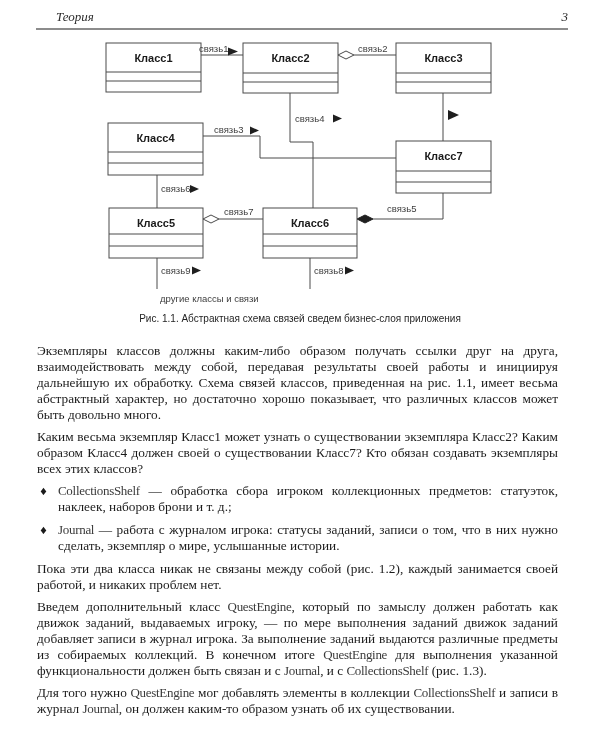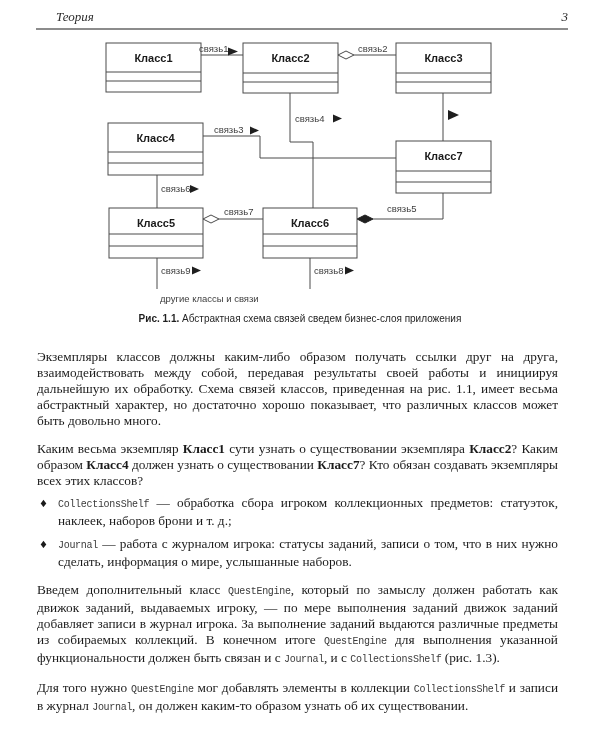--- a/index.html
+++ b/index.html
@@ -30,30 +30,30 @@
   
   .caption{
     position:absolute;top:313px;left:0;width:600px;text-align:center;
     font-family:"Liberation Sans",sans-serif;font-size:10px;color:#1f1f1f;
   }
   
   .bodytext{
     position:absolute;top:337px;left:37px;width:521px;
     font-size:13.3px;line-height:16px;text-align:justify;
   }
-  .bodytext p{margin:12px 0 6px 0;}
+  .bodytext p{margin:6px 0 6px 0;}
   ul.bullets{list-style:none;margin:0 0 2px 0;padding:0;}
   ul.bullets li{position:relative;padding-left:21px;margin:0 0 7px 0;}
   ul.bullets .bullet-marker{
     position:absolute;left:2px;top:1px;font-size:10px;color:#1b1b1b;
     font-family:"DejaVu Sans",sans-serif;
   }
-  .rt-b{font-weight:bold;}
+  .rt-b{font-weight:normal;}
   .rt-c{
-    font-family:Liberation Mono, monospace;font-size:10px;color:#3a3a3a;
+    font-family:Liberation Serif, serif;font-size:13px;color:#3a3a3a;
     letter-spacing:-0.3px;
   }
 </style>
 </head>
 <body>
 
 <div class="page">
 
   <div class="running-head">
     <span class="rh-title">Теория</span>
@@ -138,28 +138,29 @@
     <text class="lnk-label" x="314" y="274">связь8</text>
     <text class="lnk-label" x="161" y="274">связь9</text>
 
     <text class="note-label" x="160" y="302">другие классы и связи</text>
   </svg>
 
   <div class="caption"><span class="rt-b">Рис. 1.1.</span><span> Абстрактная схема связей сведем бизнес-слоя приложения</span></div>
 
   <div class="bodytext">
     <p><span>Экземпляры классов должны каким-либо образом получать ссылки друг на друга, взаимодействовать между собой, передавая результаты своей работы и инициируя дальнейшую их обработку. Схема связей классов, приведенная на рис. 1.1, имеет весьма абстрактный характер, но достаточно хорошо показывает, что различных классов может быть довольно много.</span></p>
-    <p><span>Каким весьма экземпляр </span><span class="rt-b">Класс1</span><span> сути узнать о существовании экземпляра </span><span class="rt-b">Класс2</span><span>? Каким образом </span><span class="rt-b">Класс4</span><span> должен узнать о существовании </span><span class="rt-b">Класс7</span><span>? Кто обязан создавать экземпляры всех этих классов?</span></p>
+    <p><span>Каким весьма экземпляр </span><span class="rt-b">Класс1</span><span> может узнать о существовании экземпляра </span><span class="rt-b">Класс2</span><span>? Каким образом </span><span class="rt-b">Класс4</span><span> должен своей о существовании </span><span class="rt-b">Класс7</span><span>? Кто обязан создавать экземпляры всех этих классов?</span></p>
     <ul class="bullets">
       <li>
         <span class="bullet-marker">♦</span>
         <span><span class="rt-c">CollectionsShelf</span><span> — обработка сбора игроком коллекционных предметов: статуэток, наклеек, наборов брони и т. д.;</span></span>
       </li>
       <li>
         <span class="bullet-marker">♦</span>
-        <span><span class="rt-c">Journal</span><span> — работа с журналом игрока: статусы заданий, записи о том, что в них нужно сделать, информация о мире, услышанные наборов.</span></span>
+        <span><span class="rt-c">Journal</span><span> — работа с журналом игрока: статусы заданий, записи о том, что в них нужно сделать, экземпляр о мире, услышанные истории.</span></span>
       </li>
     </ul>
+    <p><span>Пока эти два класса никак не связаны между собой (рис. 1.2), каждый занимается своей работой, и никаких проблем нет.</span></p>
     <p><span>Введем дополнительный класс </span><span class="rt-c">QuestEngine</span><span>, который по замыслу должен работать как движок заданий, выдаваемых игроку, — по мере выполнения заданий движок заданий добавляет записи в журнал игрока. За выполнение заданий выдаются различные предметы из собираемых коллекций. В конечном итоге </span><span class="rt-c">QuestEngine</span><span> для выполнения указанной функциональности должен быть связан и с </span><span class="rt-c">Journal</span><span>, и с </span><span class="rt-c">CollectionsShelf</span><span> (рис. 1.3).</span></p>
     <p><span>Для того нужно </span><span class="rt-c">QuestEngine</span><span> мог добавлять элементы в коллекции </span><span class="rt-c">CollectionsShelf</span><span> и записи в журнал </span><span class="rt-c">Journal</span><span>, он должен каким-то образом узнать об их существовании.</span></p>
   </div>
 
 </div>
 
 </body></html>

